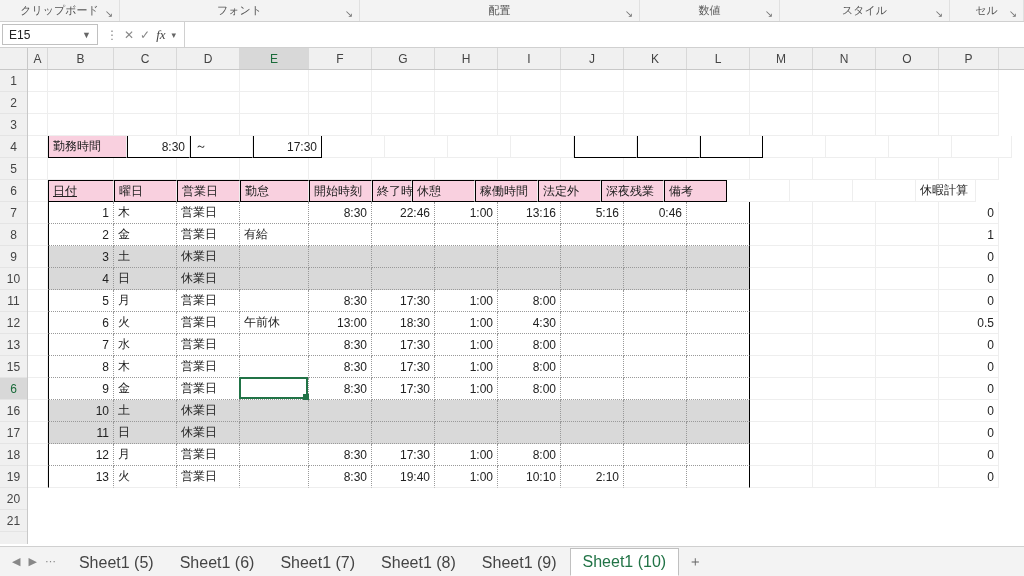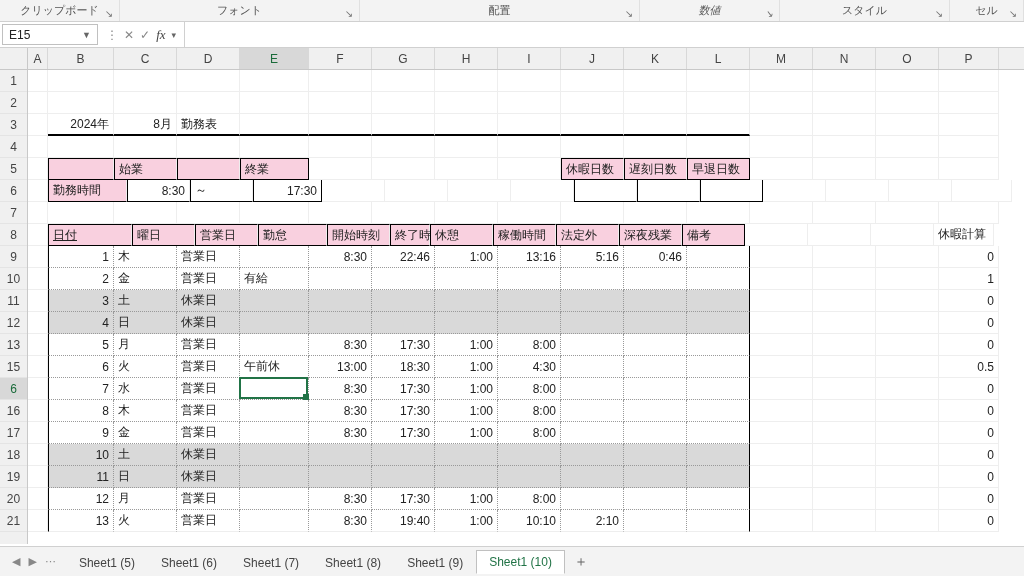--- a/index.html
+++ b/index.html
@@ -183,21 +183,21 @@
   .tab-nav {
     display: flex;
     gap: 8px;
     color: #888;
     padding: 0 6px;
     font-size: 11px;
   }
   .tab-nav span { cursor: default; }
   .tab {
     padding: 4px 12px;
-    font-size: 12px;
+    font-size: 16px;
     color: #444;
     border: 1px solid transparent;
     border-bottom: none;
     background: transparent;
     text-align: right;
   }
   .tab.active {
     background: #fff;
     border: 1px solid #c0c0c0;
     border-bottom: 1px solid #fff;
@@ -220,21 +220,21 @@
       <span class="dialog-launcher">↘</span>
     </div>
     <div class="ribbon-group" style="width: 240px;">
       <span>フォント</span>
       <span class="dialog-launcher">↘</span>
     </div>
     <div class="ribbon-group" style="width: 280px;">
       <span>配置</span>
       <span class="dialog-launcher">↘</span>
     </div>
-    <div class="ribbon-group" style="width: 140px; font-style: italic;">
+    <div class="ribbon-group" style="width: 140px;">
       <span>数値</span>
       <span class="dialog-launcher">↘</span>
     </div>
     <div class="ribbon-group" style="width: 170px;">
       <span>スタイル</span>
       <span class="dialog-launcher">↘</span>
     </div>
     <div class="ribbon-group" style="width: 74px;">
       <span>セル</span>
       <span class="dialog-launcher">↘</span>
@@ -333,67 +333,31 @@
         <div class="cell  " style="width: 63px;"></div>
         <div class="cell  " style="width: 63px;"></div>
         <div class="cell  " style="width: 63px;"></div>
         <div class="cell  " style="width: 63px;"></div>
         <div class="cell  " style="width: 63px;"></div>
         <div class="cell  " style="width: 63px;"></div>
         <div class="cell  " style="width: 60px;"></div>
       </div>
       <div class="row">
         <div class="cell  " style="width: 20px;"></div>
-        <div class="cell right bd-b2" style="width: 66px;">2024年</div>
-        <div class="cell right bd-b2" style="width: 63px;">8月</div>
-        <div class="cell left bd-b2" style="width: 63px;">勤務表</div>
-        <div class="cell  bd-b2" style="width: 69px;"></div>
-        <div class="cell  bd-b2" style="width: 63px;"></div>
-        <div class="cell  bd-b2" style="width: 63px;"></div>
-        <div class="cell  bd-b2" style="width: 63px;"></div>
-        <div class="cell  bd-b2" style="width: 63px;"></div>
-        <div class="cell  bd-b2" style="width: 63px;"></div>
-        <div class="cell  bd-b2" style="width: 63px;"></div>
-        <div class="cell  bd-b2" style="width: 63px;"></div>
-        <div class="cell  " style="width: 63px;"></div>
-        <div class="cell  " style="width: 63px;"></div>
-        <div class="cell  " style="width: 63px;"></div>
-        <div class="cell  " style="width: 60px;"></div>
-      </div>
-      <div class="row">
-        <div class="cell  " style="width: 20px;"></div>
         <div class="cell  " style="width: 66px;"></div>
         <div class="cell  " style="width: 63px;"></div>
         <div class="cell  " style="width: 63px;"></div>
         <div class="cell  " style="width: 69px;"></div>
         <div class="cell  " style="width: 63px;"></div>
         <div class="cell  " style="width: 63px;"></div>
         <div class="cell  " style="width: 63px;"></div>
         <div class="cell  " style="width: 63px;"></div>
         <div class="cell  " style="width: 63px;"></div>
         <div class="cell  " style="width: 63px;"></div>
         <div class="cell  " style="width: 63px;"></div>
-        <div class="cell  " style="width: 63px;"></div>
-        <div class="cell  " style="width: 63px;"></div>
-        <div class="cell  " style="width: 63px;"></div>
-        <div class="cell  " style="width: 60px;"></div>
-      </div>
-      <div class="row">
-        <div class="cell  " style="width: 20px;"></div>
-        <div class="cell  pink bd-top bd-l bd-b" style="width: 66px;"></div>
-        <div class="cell left pink bd-top bd-b bd-l" style="width: 63px;">始業</div>
-        <div class="cell  pink bd-top bd-b bd-l" style="width: 63px;"></div>
-        <div class="cell left pink bd-top bd-b bd-r bd-l" style="width: 69px;">終業</div>
-        <div class="cell  " style="width: 63px;"></div>
-        <div class="cell  " style="width: 63px;"></div>
-        <div class="cell  " style="width: 63px;"></div>
-        <div class="cell  " style="width: 63px;"></div>
-        <div class="cell left pink bd-top bd-b bd-l" style="width: 63px;">休暇日数</div>
-        <div class="cell left pink bd-top bd-b bd-l" style="width: 63px;">遅刻日数</div>
-        <div class="cell left pink bd-top bd-b bd-l bd-r" style="width: 63px;">早退日数</div>
         <div class="cell  " style="width: 63px;"></div>
         <div class="cell  " style="width: 63px;"></div>
         <div class="cell  " style="width: 63px;"></div>
         <div class="cell  " style="width: 60px;"></div>
       </div>
       <div class="row">
         <div class="cell  " style="width: 20px;"></div>
         <div class="cell left pink bd-l bd-b" style="width: 79px;">勤務時間</div>
         <div class="cell right bd-b bd-l" style="width: 63px;">8:30</div>
         <div class="cell left bd-b bd-l" style="width: 63px;">～</div>
@@ -423,21 +387,21 @@
         <div class="cell  " style="width: 63px;"></div>
         <div class="cell  " style="width: 63px;"></div>
         <div class="cell  " style="width: 63px;"></div>
         <div class="cell  " style="width: 63px;"></div>
         <div class="cell  " style="width: 63px;"></div>
         <div class="cell  " style="width: 63px;"></div>
         <div class="cell  " style="width: 60px;"></div>
       </div>
       <div class="row">
         <div class="cell  " style="width: 20px;"></div>
-        <div class="cell left pink bd-top bd-b bd-l" style="width: 84px; text-decoration: underline;">日付</div>
+        <div class="cell left pink bd-top bd-b bd-l" style="width: 66px; text-decoration: underline;">日付</div>
         <div class="cell left pink bd-top bd-b bd-l" style="width: 63px;">曜日</div>
         <div class="cell left pink bd-top bd-b bd-l" style="width: 63px;">営業日</div>
         <div class="cell left pink bd-top bd-b bd-l" style="width: 69px;">勤怠</div>
         <div class="cell left pink bd-top bd-b bd-l" style="width: 63px;">開始時刻</div>
         <div class="cell left pink bd-top bd-b bd-l" style="width: 40px;">終了時刻</div>
         <div class="cell left pink bd-top bd-b bd-l" style="width: 63px;">休憩</div>
         <div class="cell left pink bd-top bd-b bd-l" style="width: 63px;">稼働時間</div>
         <div class="cell left pink bd-top bd-b bd-l" style="width: 63px;">法定外</div>
         <div class="cell left pink bd-top bd-b bd-l" style="width: 63px;">深夜残業</div>
         <div class="cell left pink bd-top bd-b bd-l bd-r" style="width: 63px;">備考</div>

